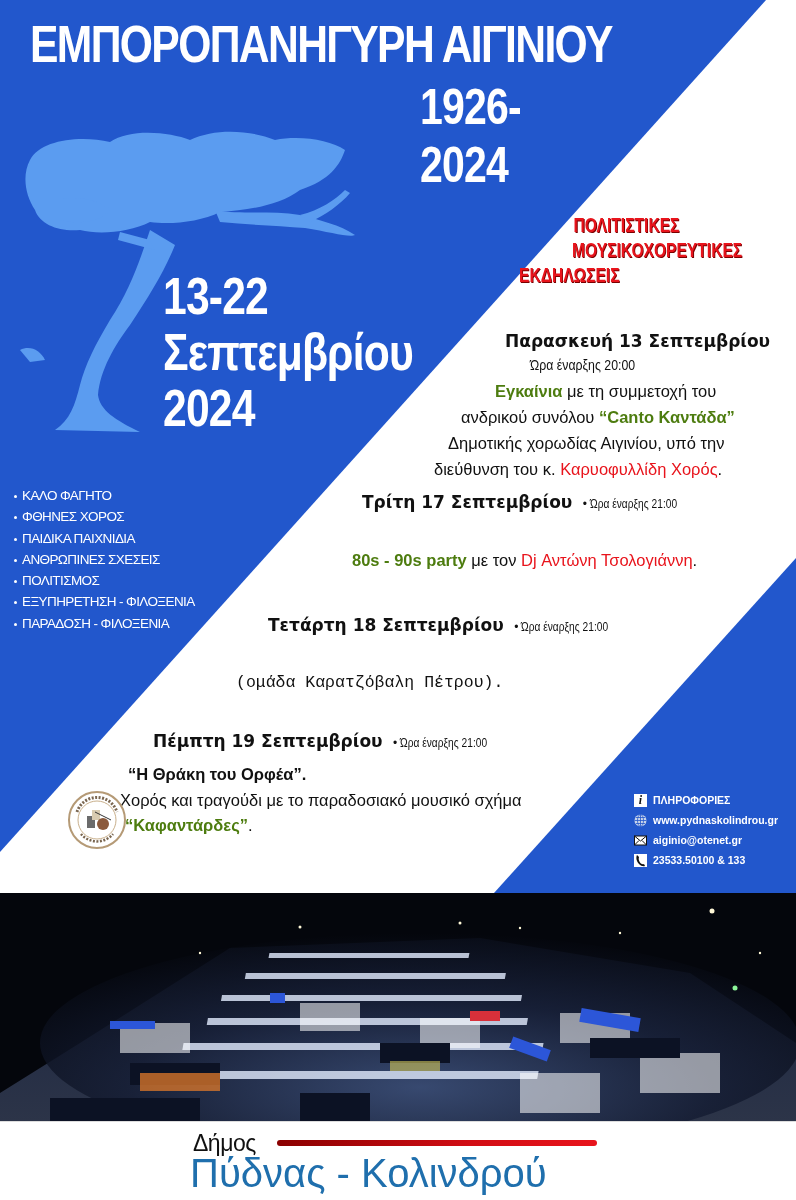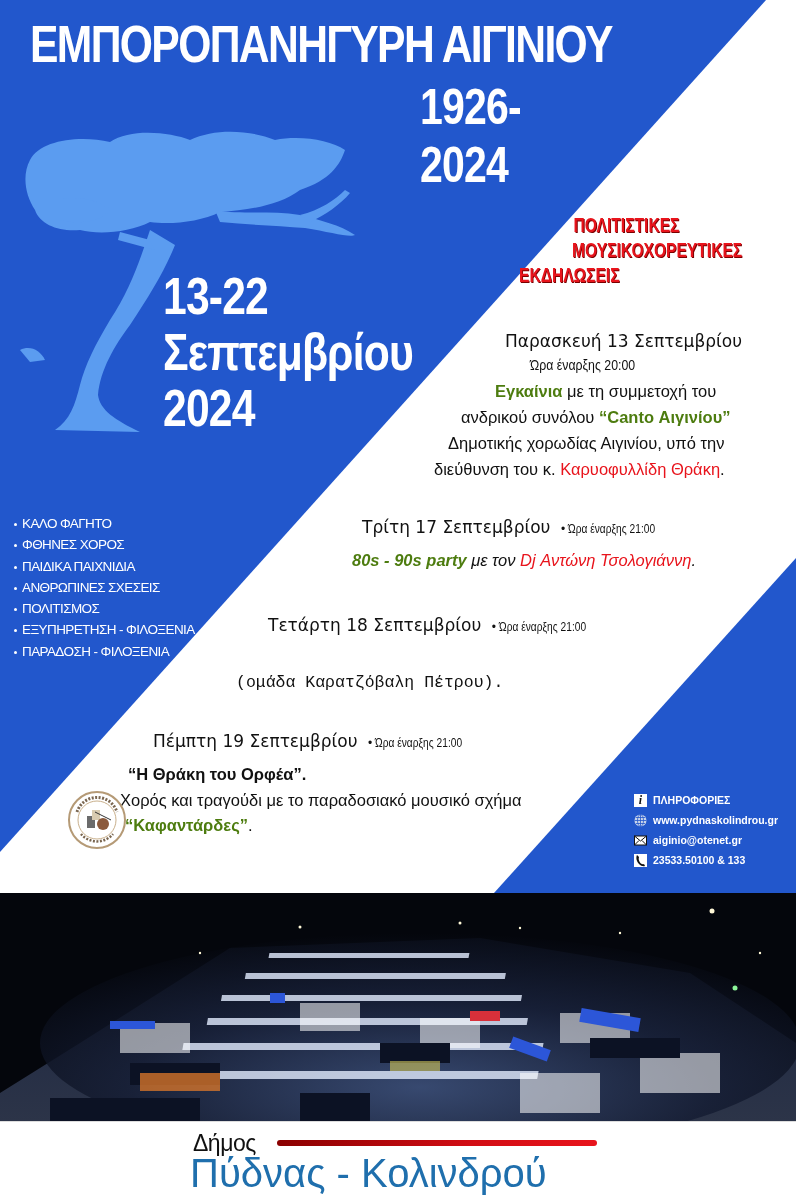--- a/index.html
+++ b/index.html
@@ -6,30 +6,30 @@
   body { width: 796px; height: 1200px; position: relative; overflow: hidden; background: #ffffff; font-family: "Liberation Sans", sans-serif; }
   .poster { position: absolute; left: 0; top: 0; width: 644px; height: 1200px; }
   .bg-svg { position: absolute; left: 0; top: 0; }
   .abs { position: absolute; }
 
   .title { left: 30px; top: 12px; font-family: "Liberation Sans", sans-serif; font-weight: bold; color: #ffffff; font-size: 52px; letter-spacing: -2px; transform: scaleX(0.82); transform-origin: left top; white-space: nowrap; line-height: 64px; }
   .years { left: 420px; top: 78px; font-weight: bold; color: #fff; font-size: 50px; transform: scaleX(0.82); transform-origin: left top; line-height: 58px; letter-spacing: -1px; }
 
   .dates { left: 163px; top: 268px; color: #fff; font-weight: bold; font-size: 52px; line-height: 56px; transform: scaleX(0.82); transform-origin: left top; letter-spacing: -1px; }
 
-  .features { left: 14px; top: 485px; color: #fff; font-size: 13.5px; line-height: 21.3px; letter-spacing: -0.6px; margin-top: 28px; }
+  .features { left: 14px; top: 485px; color: #fff; font-size: 13.5px; line-height: 21.3px; letter-spacing: -0.6px; }
   .features div { white-space: nowrap; }
   .features .dot { display: inline-block; width: 3px; height: 3px; background: #fff; border-radius: 50%; vertical-align: middle; margin-right: 5px; }
 
   .cat-title { left: 519px; top: 213px; color: #e8141c; font-weight: bold; font-size: 20px; line-height: 25px; transform: scaleX(0.78); transform-origin: left top; white-space: nowrap; text-shadow: 1px 1px 0 #7a0000; }
   .cat-title .l1 { padding-left: 70px; }
   .cat-title .l2 { padding-left: 68px; }
   .cat-title .l3 { padding-left: 0px; }
 
-  .event-day { font-family: "DejaVu Sans", sans-serif; font-weight: normal; color: #111; font-size: 17px; white-space: nowrap; }
+  .event-day { font-family: "DejaVu Sans", sans-serif; font-weight: bold; color: #111; font-size: 17px; white-space: nowrap; }
   .event-time { font-size: 12px; color: #111; white-space: nowrap; transform: scaleX(0.85); transform-origin: left center; display: inline-block; }
   .body-text { font-size: 16.5px; color: #111; white-space: nowrap; line-height: 24px; }
   .red { color: #e8141c; }
   .redb { color: #4d7c0f; font-weight: bold; }
 
   .info { left: 634px; top: 790px; color: #fff; font-size: 10.5px; font-weight: bold; line-height: 20px; }
   .info-row { display: flex; align-items: center; gap: 6px; height: 20px; white-space: nowrap; }
   .info-ic { width: 13px; height: 13px; display: inline-flex; align-items: center; justify-content: center; }
 
   .photo { left: 0; top: 893px; width: 796px; height: 228px; overflow: hidden; background: #05070d; }
@@ -81,29 +81,29 @@
 
   <div class="abs cat-title">
     <div class="l1">ΠΟΛΙΤΙΣΤΙΚΕΣ</div>
     <div class="l2">ΜΟΥΣΙΚΟΧΟΡΕΥΤΙΚΕΣ</div>
     <div class="l3">ΕΚΔΗΛΩΣΕΙΣ</div>
   </div>
 
   <div class="abs event-day" style="left:505px; top:331px;">Παρασκευή 13 Σεπτεμβρίου</div>
   <div class="abs body-text" style="left:530px; top:353px; font-size:14px; transform:scaleX(0.88); transform-origin:left top;">Ώρα έναρξης 20:00</div>
   <div class="abs body-text" style="left:495px; top:379px;"><span class="redb">Εγκαίνια</span><span>  με τη συμμετοχή του</span></div>
-  <div class="abs body-text" style="left:461px; top:405px;"><span>ανδρικού συνόλου </span><span class="redb">“Canto Αιγινίου”</span></div>
+  <div class="abs body-text" style="left:461px; top:405px;"><span>ανδρικού συνόλου </span><span class="redb">“Canto Καντάδα”</span></div>
   <div class="abs body-text" style="left:448px; top:431px;">Δημοτικής χορωδίας Αιγινίου, υπό την</div>
-  <div class="abs body-text" style="left:434px; top:457px;"><span>διεύθυνση του κ. </span><span class="red">Καρυοφυλλίδη Θράκη</span><span>.</span></div>
-
-  <div class="abs" style="left:362px; top:517px; white-space:nowrap;text-align:right;">
+  <div class="abs body-text" style="left:434px; top:457px;"><span>διεύθυνση του κ. </span><span class="red">Καρυοφυλλίδη Χορός</span><span>.</span></div>
+
+  <div class="abs" style="left:362px; top:492px; white-space:nowrap;text-align:right;">
     <span class="event-day">Τρίτη 17 Σεπτεμβρίου</span>
     <span style="font-size:12px; margin:0 3px 0 6px; color:#111;">•</span><span class="event-time">Ώρα έναρξης 21:00</span>
   </div>
-  <div class="abs body-text" style="left:352px; top:548px;font-style:italic;"><span class="redb">80s - 90s party</span><span> με τον </span><span class="red">Dj Αντώνη Τσολογιάννη</span><span>.</span></div>
+  <div class="abs body-text" style="left:352px; top:548px;"><span class="redb">80s - 90s party</span><span> με τον </span><span class="red">Dj Αντώνη Τσολογιάννη</span><span>.</span></div>
 
   <div class="abs" style="left:268px; top:615px; white-space:nowrap;">
     <span class="event-day">Τετάρτη 18 Σεπτεμβρίου</span>
     <span style="font-size:12px; margin:0 3px 0 6px; color:#111;">•</span><span class="event-time">Ώρα έναρξης 21:00</span>
   </div>
   <div class="abs body-text" style="left:236px; top:671px;font-family:Liberation Mono, monospace;">(ομάδα Καρατζόβαλη Πέτρου).</div>
 
   <div class="abs" style="left:153px; top:731px; white-space:nowrap;">
     <span class="event-day">Πέμπτη 19 Σεπτεμβρίου</span>
     <span style="font-size:12px; margin:0 3px 0 6px; color:#111;">•</span><span class="event-time">Ώρα έναρξης 21:00</span>

